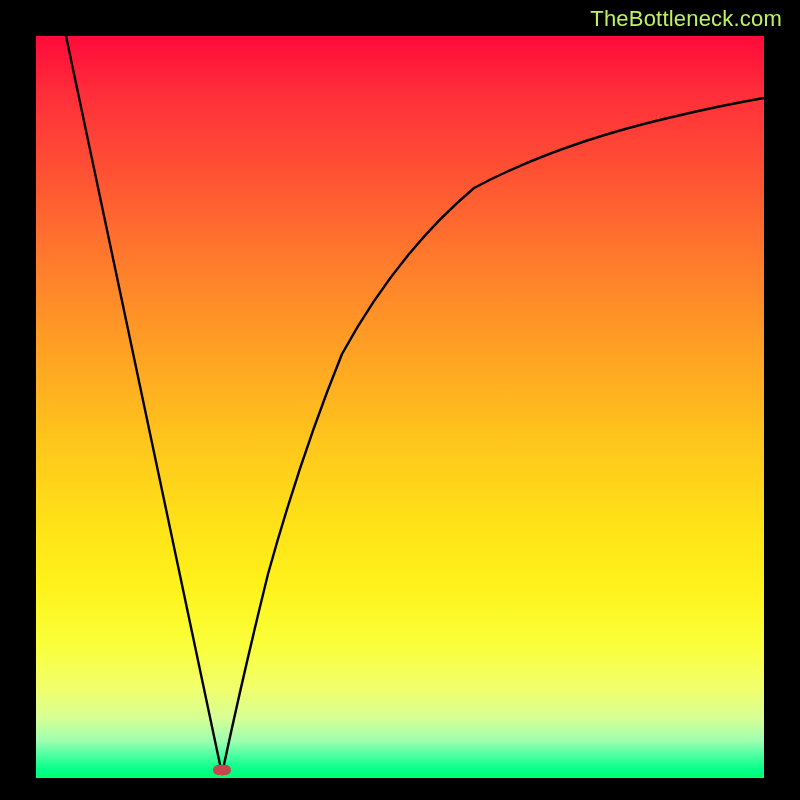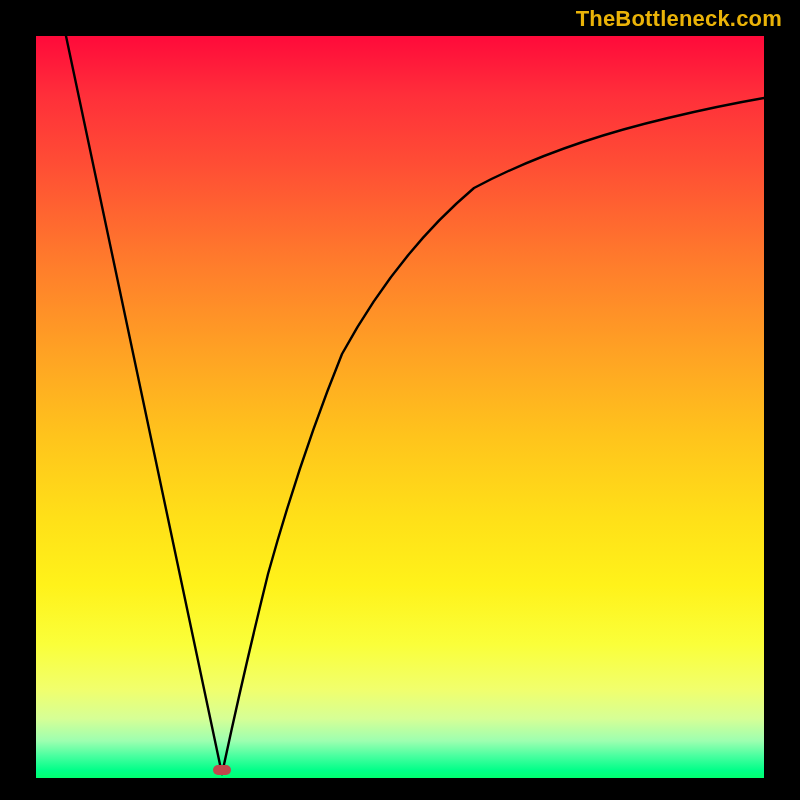--- a/index.html
+++ b/index.html
@@ -32,24 +32,24 @@
       #9dffb0 95%,
       #4affa0 97%,
       #00ff88 99%,
       #00ff70 100%
     );
   }
   .watermark {
     position: absolute;
     top: 6px;
     right: 18px;
-    color: #eab308;
+    color: #bef264;
     font-size: 22px;
     letter-spacing: 0.2px;
-    font-weight: 700;
+    font-weight: 400;
     user-select: none;
   }
   svg.curve {
     position: absolute;
     left: 0;
     top: 0;
     width: 728px;
     height: 742px;
   }
   .marker {

